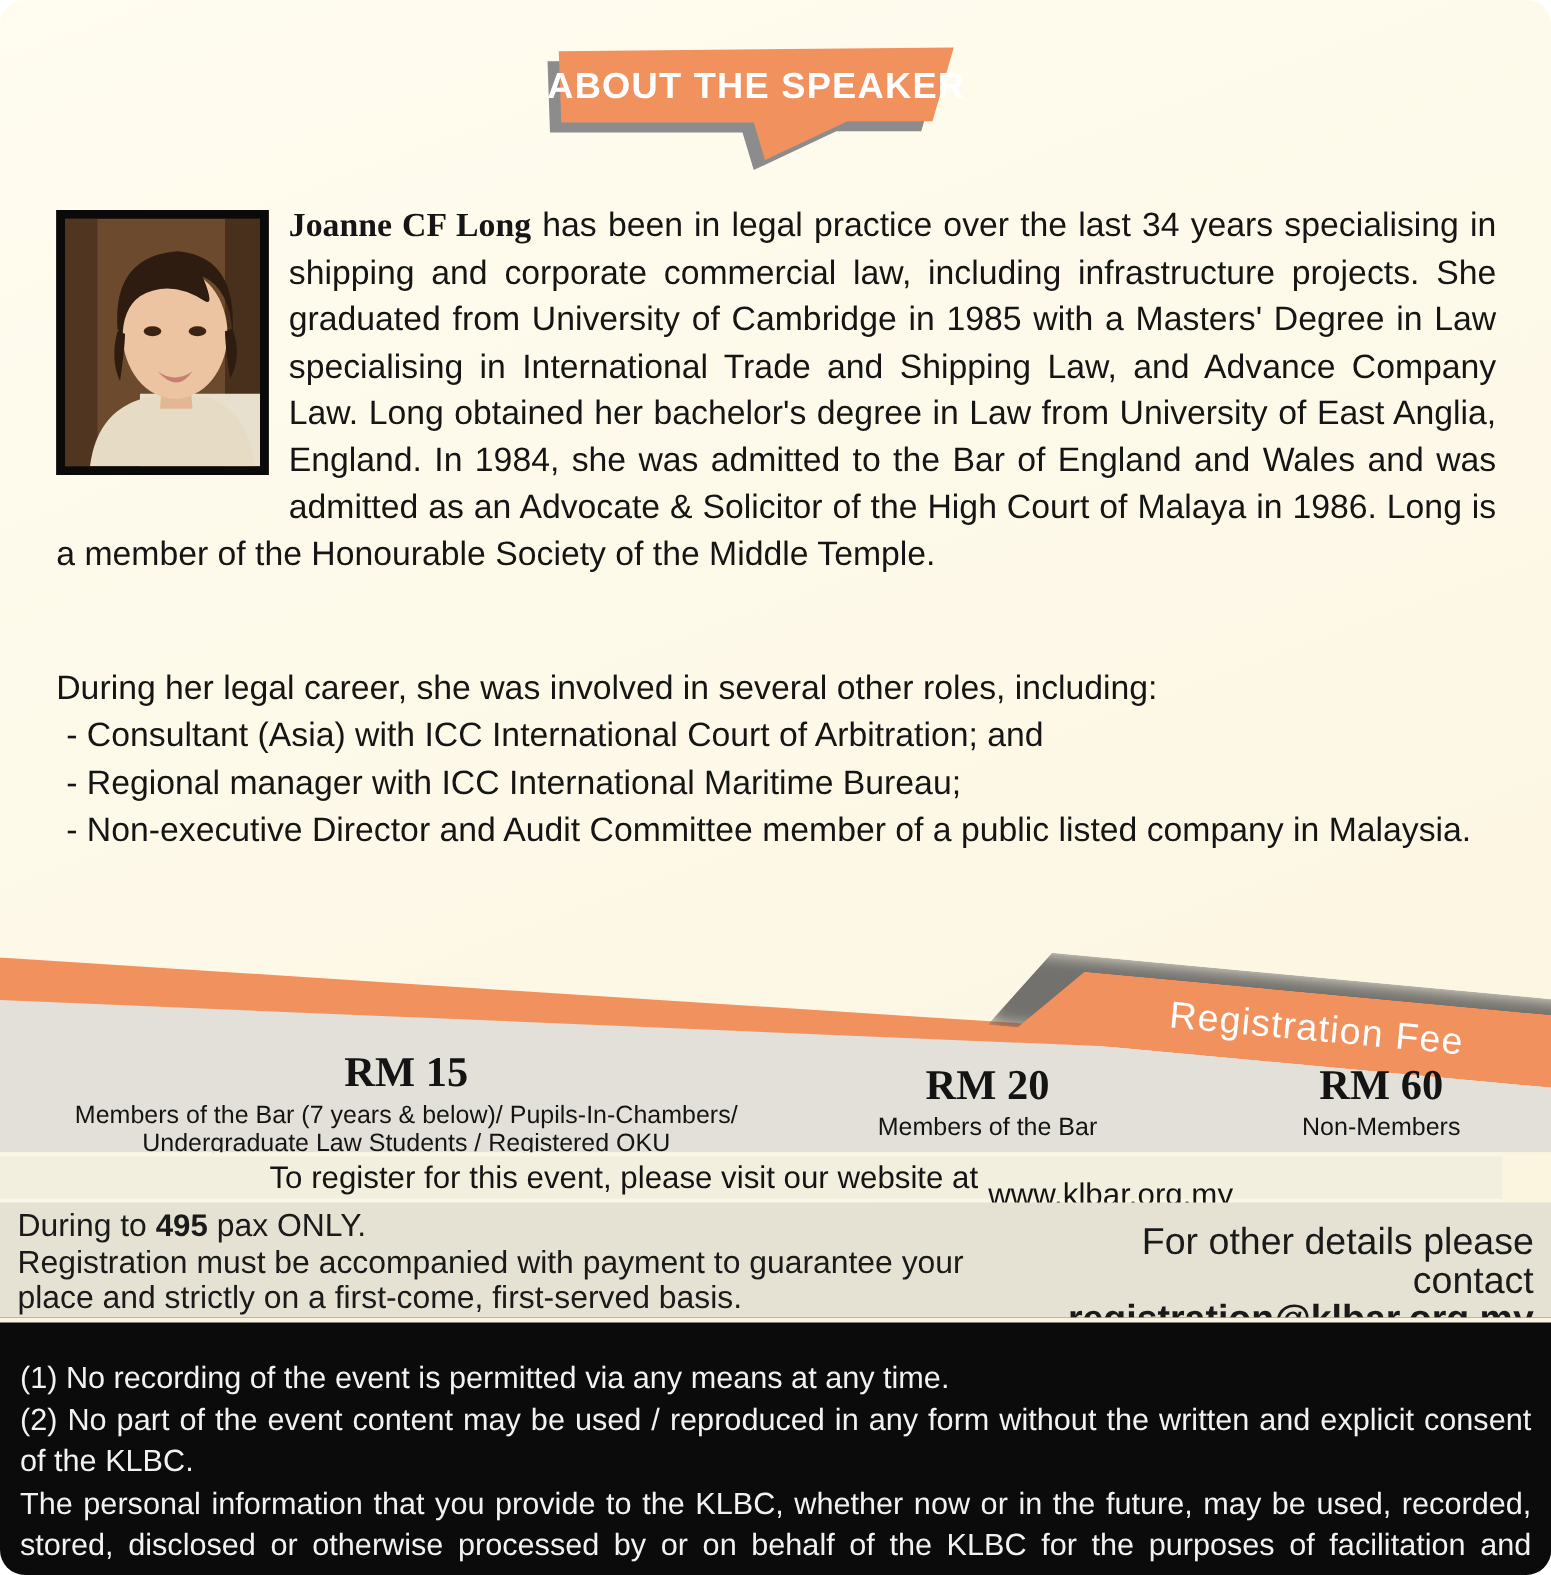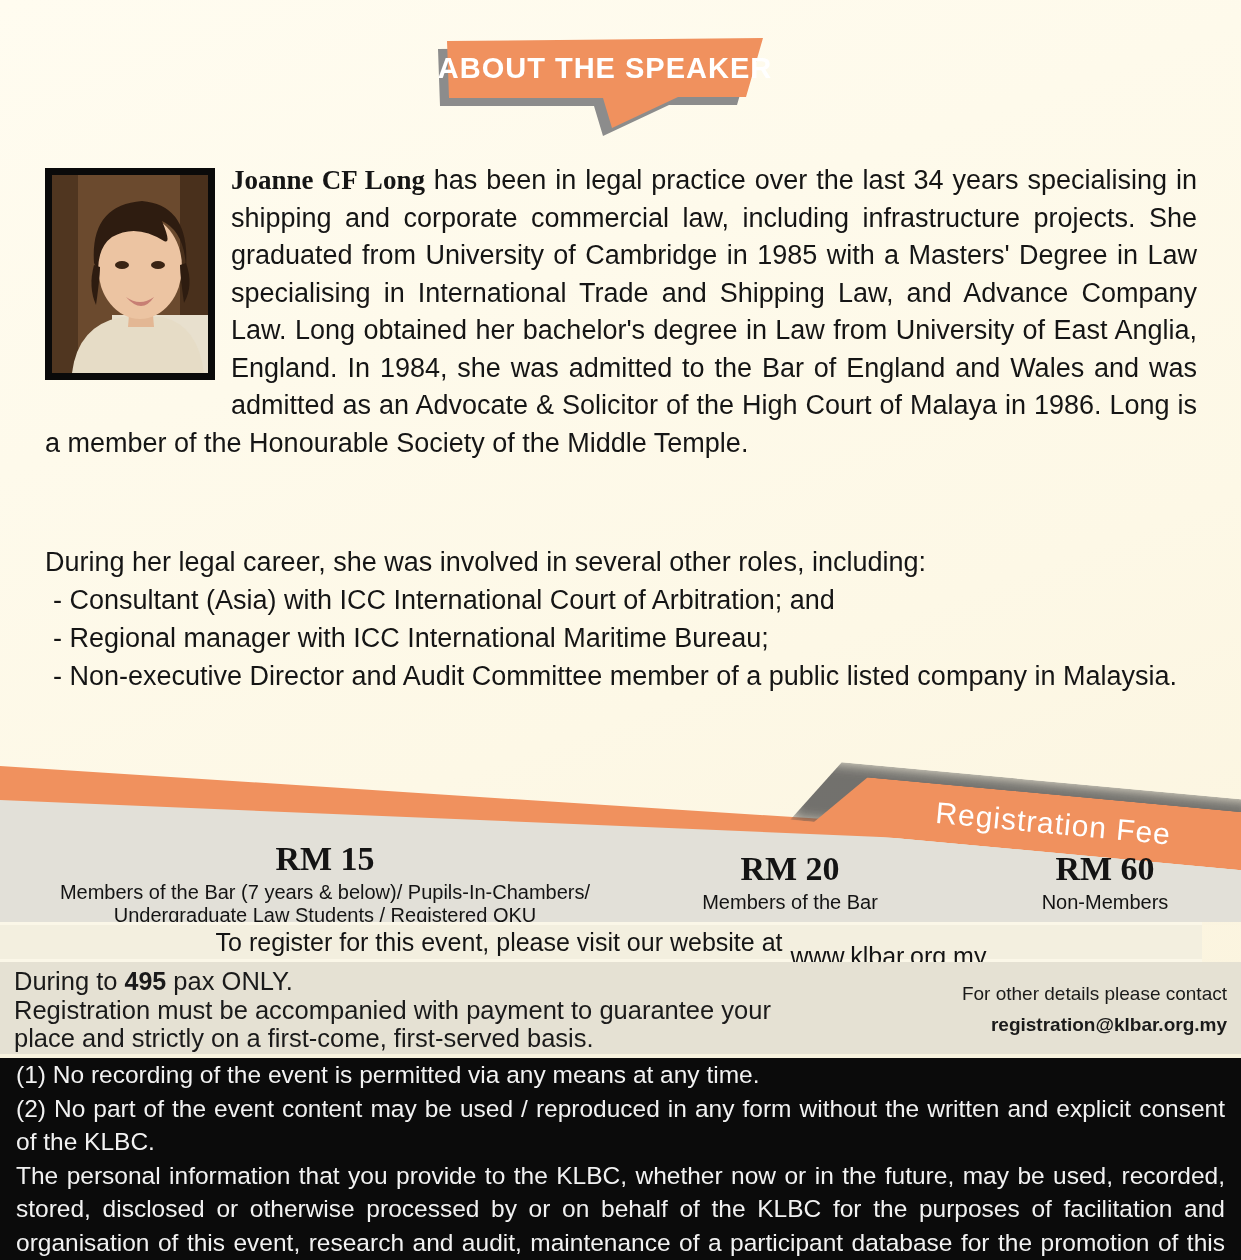--- a/index.html
+++ b/index.html
@@ -1,20 +1,21 @@
 <!DOCTYPE html>
 <html><head>
 <meta charset="utf-8">
 <style>
   html,body{margin:0;padding:0;}
   body{font-family:"Liberation Sans",sans-serif;background:#fff;}
   .page{
     position:relative;width:1241px;height:1260px;overflow:hidden;
     background:linear-gradient(160deg,#FFFCF0 0%,#FDF8E6 55%,#FAF2DB 100%);
     color:#161616;
+    border-radius:20px;
   }
 
   
   .about-banner{position:absolute;left:437px;top:30px;width:345px;height:112px;}
   .about-banner svg{display:block;width:100%;height:100%;}
   .about-banner text{
     font-family:"Liberation Sans",sans-serif;font-size:29px;font-weight:600;
     letter-spacing:1px;fill:#FFFFFF;
   }
 
@@ -25,21 +26,21 @@
   }
   .photo-frame{
     float:left;width:156px;height:198px;border:7px solid #0A0A0A;
     margin:6px 16px 8px 0;background:#5C3E24;
   }
   .photo-frame svg{display:block;width:100%;height:100%;}
   .bold{font-weight:bold;font-family:Liberation Serif, serif;}
 
   .career-wrap{
     position:absolute;left:45px;top:531px;width:1152px;
-    font-size:27px;line-height:38px;color:#151515;margin-top:12px;
+    font-size:27px;line-height:38px;color:#151515;
   }
   .role{padding-left:24px;text-indent:-16px;}
 
   
   .orange-stripe{
     position:absolute;left:0;top:760px;width:1241px;height:95px;
     background:#F0915E;
     clip-path:polygon(0 6px,100% 86px,100% 95px,0 42px);
   }
   .gray-band{
@@ -86,30 +87,30 @@
     position:absolute;left:0;top:962px;width:1241px;height:92px;
     background:#E5E1D3;box-sizing:border-box;color:#1A1A1A;
   }
   .limited-left{
     position:absolute;left:14px;top:5px;width:820px;
     font-size:25.5px;line-height:28.5px;
   }
   .pax{font-weight:bold;font-size:25px;}
   .contact-block{
     position:absolute;right:14px;top:16px;width:400px;text-align:right;
-    font-size:19px;line-height:31px;
+    font-size:30px;line-height:31px;
   }
   .contact-email{font-weight:bold;}
 
   
   .footer{
     position:absolute;left:0;top:1054px;width:1241px;height:206px;
     background:#0B0B0B;border-top:4px solid #F8F3DF;box-sizing:border-box;
     color:#F2F2F2;font-size:24.5px;line-height:33.5px;
-    padding:0 16px;text-align:justify;
+    padding:28px 16px;text-align:justify;
   }
 </style>
 </head>
 <body>
 
 <div class="page">
 
   <div class="about-banner">
     <svg viewBox="0 0 345 112">
       <polygon points="1,19 317,16 300,75 232,75 166,106 157,76 3,76" fill="#8C8C8C"></polygon>

